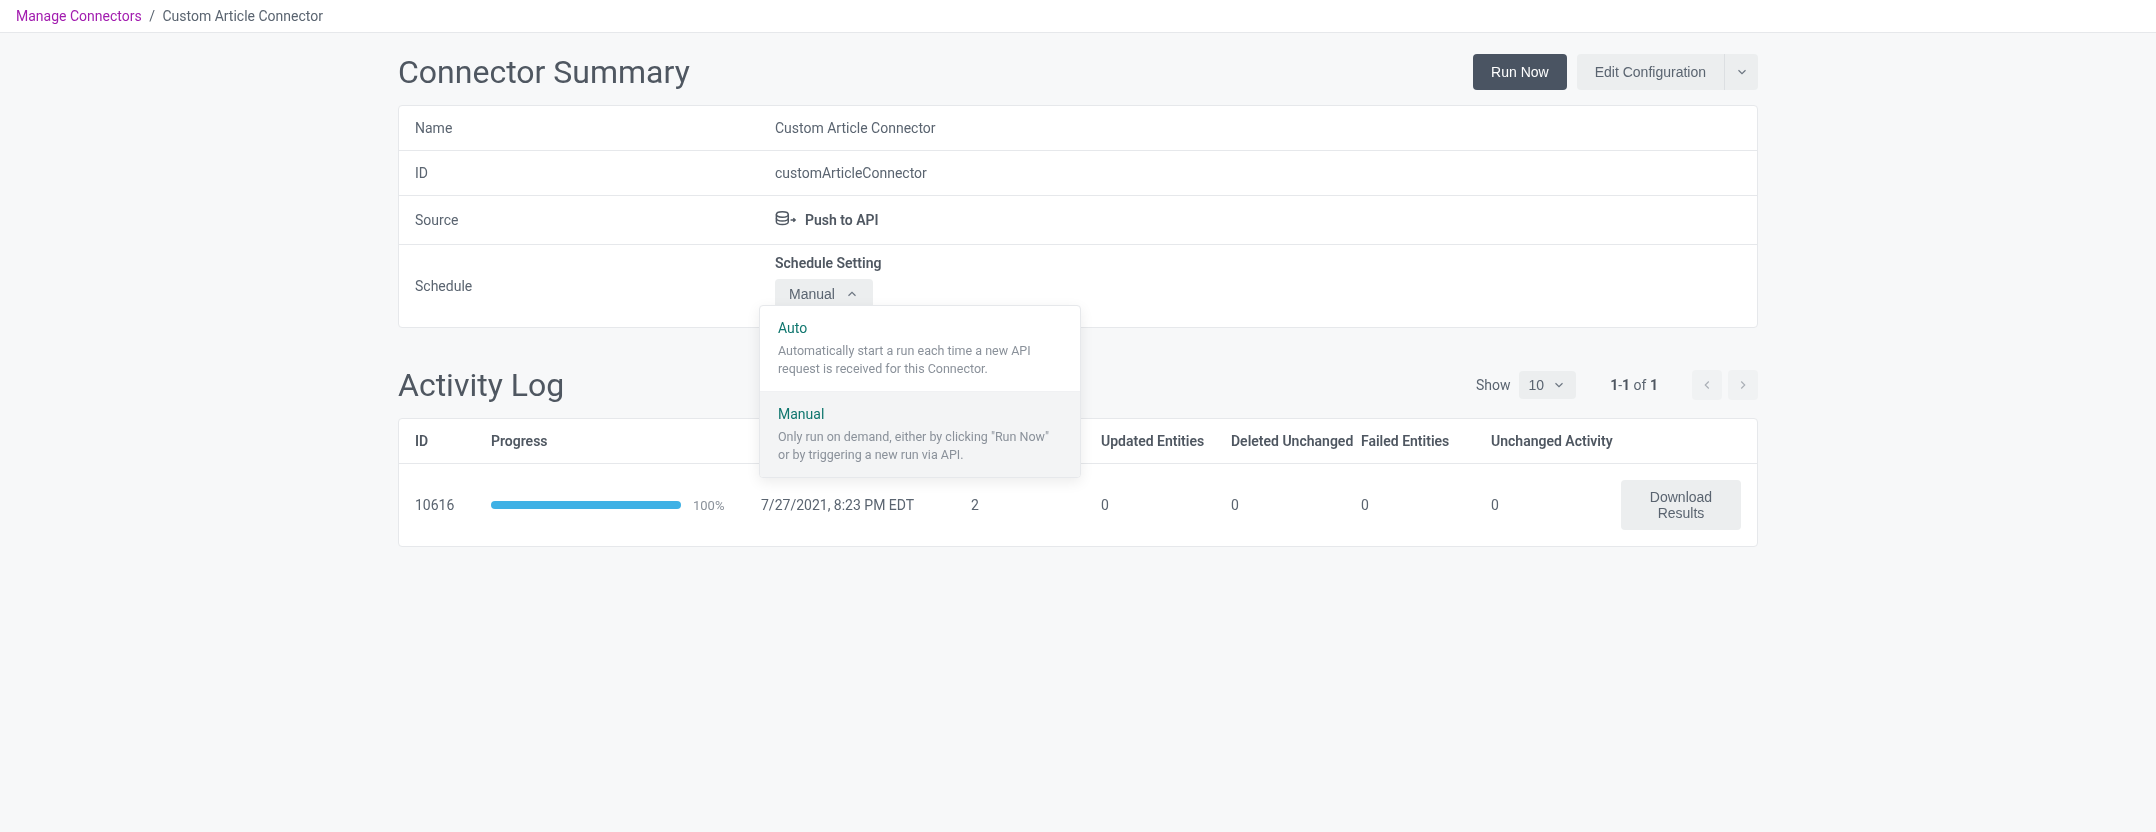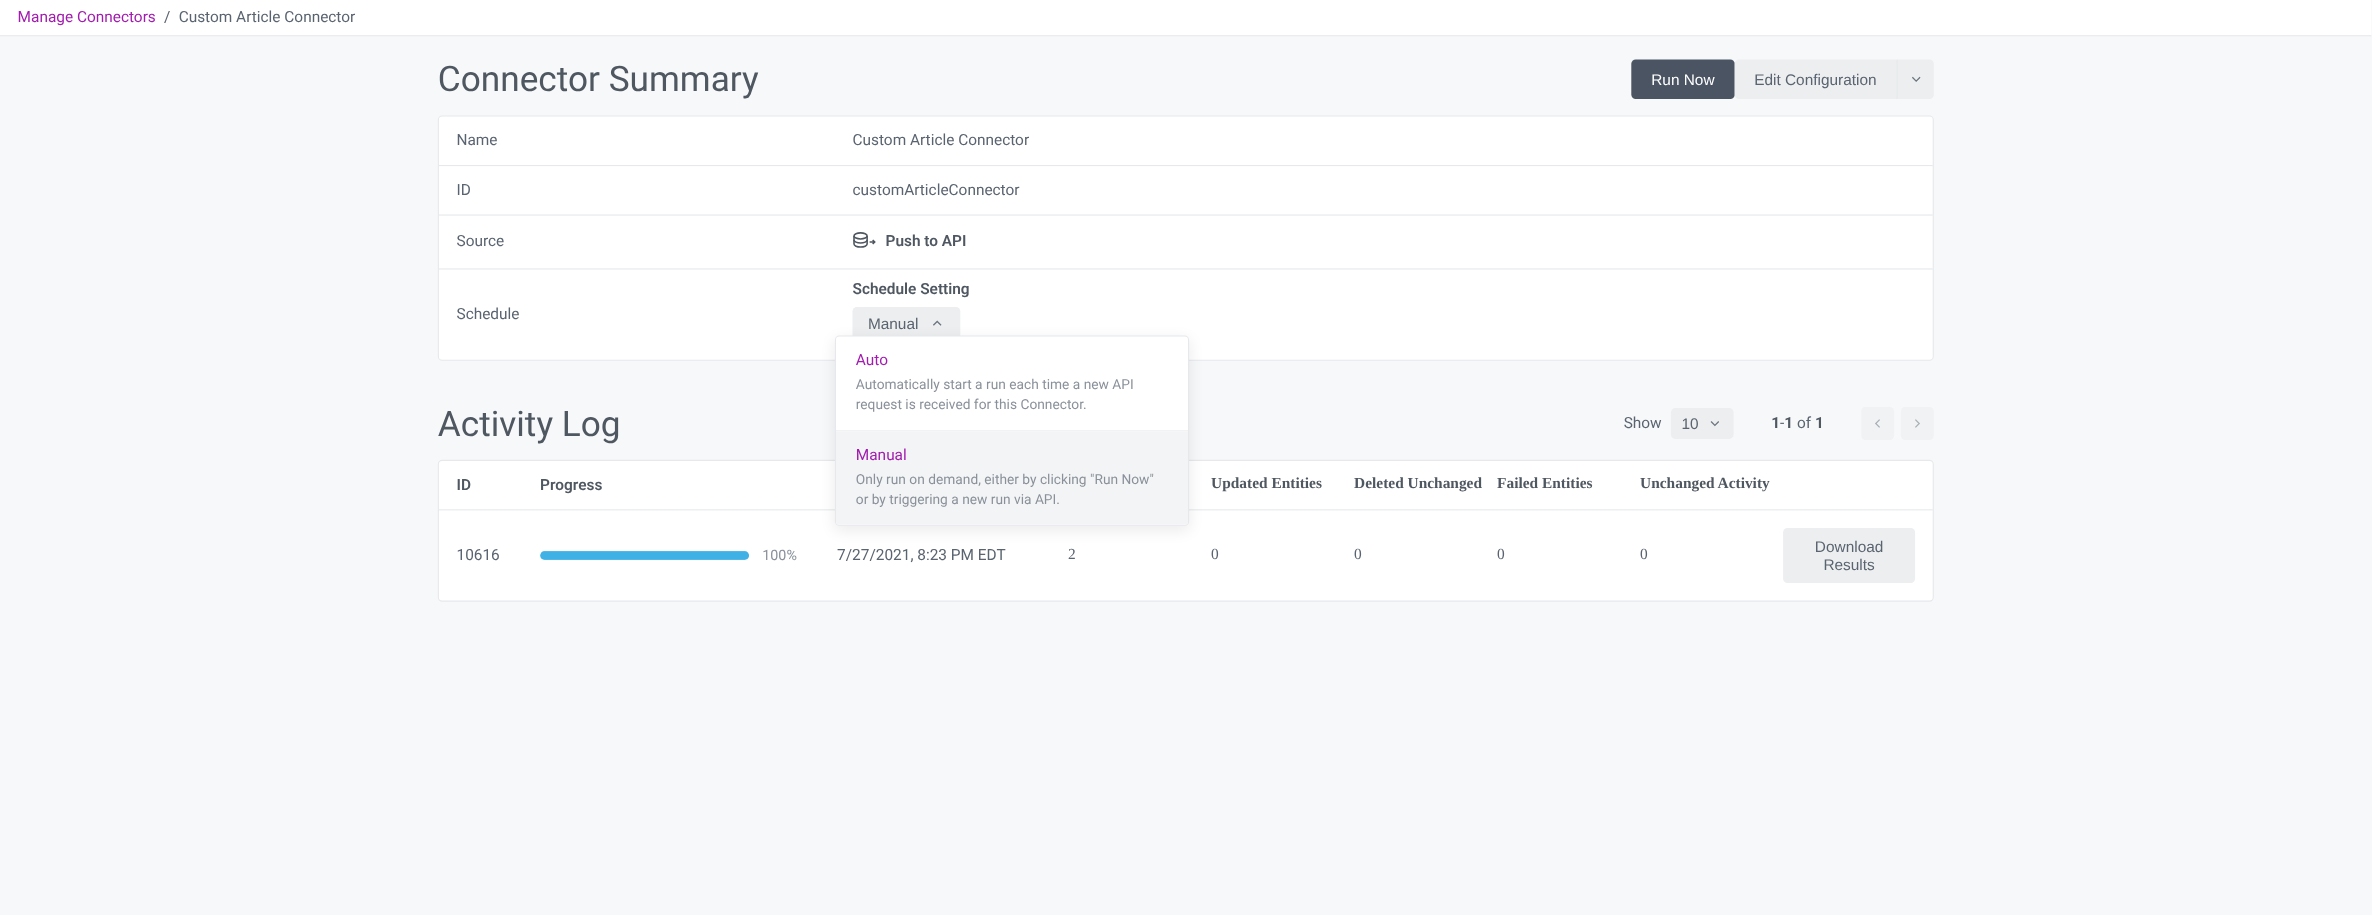--- a/index.html
+++ b/index.html
@@ -27,21 +27,21 @@
     display: flex;
     justify-content: space-between;
     align-items: center;
     margin-bottom: 14px;
   }
   .section-title {
     font-size: 32px;
     font-weight: 400;
     color: #4f5761;
   }
-  .header-actions { display: flex; align-items: flex-end; }
+  .header-actions { display: flex; gap: 10px; align-items: flex-end; }
   .btn {
     border: none;
     padding: 10px 18px;
     border-radius: 4px;
     font-size: 14px;
     cursor: pointer;
     font-weight: 500;
   }
   .btn-primary { background: #4a5462; color: #fff; }
   .btn-secondary { background: #eceeef; color: #5a6470; }
@@ -114,21 +114,21 @@
     overflow: hidden;
   }
   .dropdown-item {
     padding: 14px 18px 14px;
     border-bottom: 1px solid #f0f1f3;
     cursor: pointer;
   }
   .dropdown-item:last-child { border-bottom: none; }
   .dropdown-item.selected { background: #f3f4f5; }
   .dropdown-item .opt-title {
-    color: #a21caf; font-size: 14px; margin-bottom: 6px;
+    color: #0f766e; font-size: 14px; margin-bottom: 6px;
   }
   .dropdown-item .opt-desc {
     color: #8a919a; font-size: 12.5px; line-height: 1.4;
   }
   .activity-section { margin-top: 38px; }
   .activity-header {
     display: flex;
     justify-content: space-between;
     align-items: center;
     margin-bottom: 14px;
@@ -159,21 +159,21 @@
     border-bottom: 1px solid #e6e8eb;
     padding: 14px 16px;
     font-weight: 600;
     color: #4f5761;
   }
   .trow { padding: 16px; border-bottom: 1px solid #e6e8eb; }
   .trow:last-child { border-bottom: none; }
   .col-id { width: 76px; }
   .col-progress { width: 270px; }
   .col-rundate { width: 210px; }
-  .col-num { width: 130px; font-family: Liberation Serif, serif; }
+  .col-num { width: 130px; }
   .col-actions { flex: 1; text-align: right; }
   .progress-wrap { display: flex; align-items: center; gap: 12px; }
   .progress-bar {
     width: 190px; height: 8px; background: #e6e8eb; border-radius: 10px;
     overflow: hidden;
   }
   .progress-fill { height: 100%; background: #3fb1e5; }
   .progress-pct { color: #8a919a; font-size: 13px; }
   .download-btn {
     background: #eceeef; border: none; padding: 9px 16px; border-radius: 4px;

